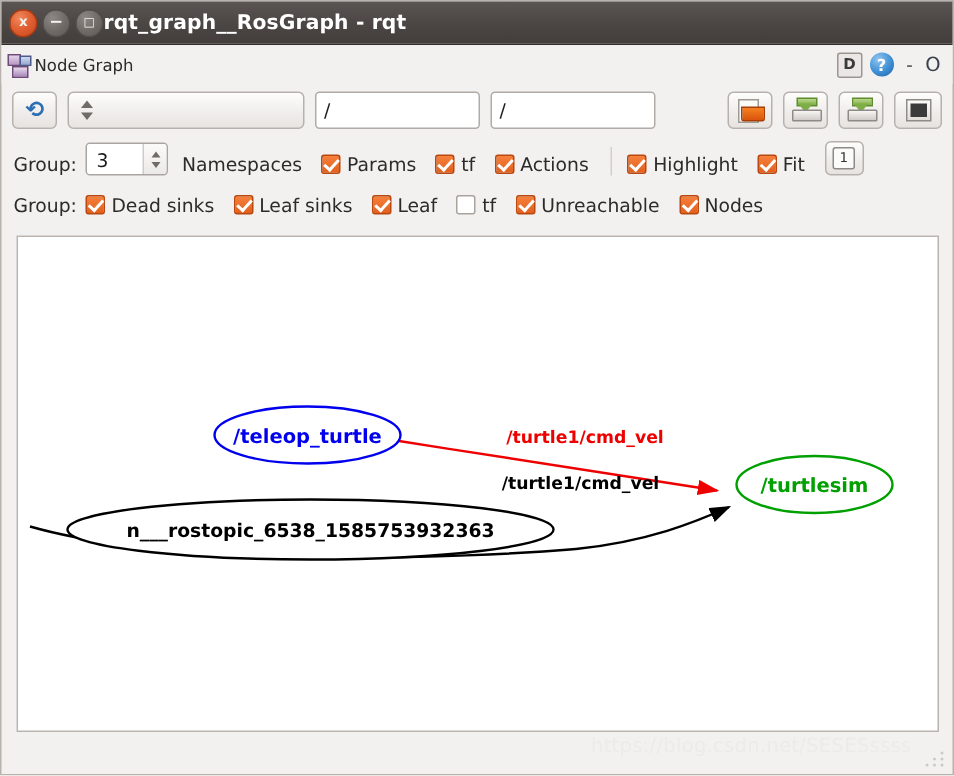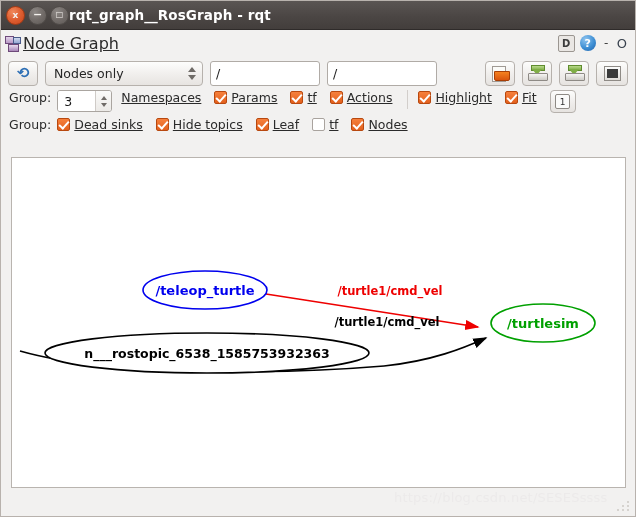--- a/index.html
+++ b/index.html
@@ -91,23 +91,22 @@
     display: block;
     border: 1px solid #6e4a7a;
     background: linear-gradient(180deg,#e4d3ea,#b899c6);
   }
   .ng-icon i.a { left:0; top:0; width:7px; height:6px; }
   .ng-icon i.b { left:8px; top:1px; width:6px; height:5px;
                  background: linear-gradient(180deg,#cfd9ee,#97a9d4); border-color:#4a5a8a;}
   .ng-icon i.c { left:3px; top:8px; width:9px; height:6px;
                  background: linear-gradient(180deg,#e9dcef,#a886b8);}
   .plugin-title {
-    font-size: 16px;
+    font-size: 11px;
     color: #2b2b2b;
-    text-decoration: underline;
   }
   .header-right {
     margin-left: auto;
     display: flex;
     align-items: center;
     gap: 5px;
   }
   .hdr-d {
     width: 15px; height: 15px;
     border: 1px solid #9b9691;
@@ -255,21 +254,21 @@
     font-size: 9px;
     color:#333;
     display:flex; align-items:center; justify-content:center;
     border-radius: 2px;
   }
 
   
   .optrow {
     height: 27px;
     display: flex;
-    align-items: flex-start;
+    align-items: flex-end;
     padding: 0 8px;
     font-size: 12.5px;
     color: #2b2b2b;
   }
   .optrow .lead { margin-right: 6px; }
   .spinbox {
     display: flex;
     height: 22px;
     border: 1px solid #aaa5a0;
     border-radius: 3px;
@@ -294,21 +293,20 @@
     justify-content:center; gap:3px;
   }
   .spinbox .btns .up { width:0;height:0;border-left:3px solid transparent;border-right:3px solid transparent;border-bottom:4px solid #6f6b67;}
   .spinbox .btns .dn { width:0;height:0;border-left:3px solid transparent;border-right:3px solid transparent;border-top:4px solid #6f6b67;}
 
   .chk-item {
     display: flex;
     align-items: center;
     margin-right: 13px;
     white-space: nowrap;
-    text-decoration: underline;
   }
   .cbox {
     width: 13px; height: 13px;
     border-radius: 2px;
     margin-right: 4px;
     box-sizing: border-box;
     position: relative;
     flex: 0 0 auto;
   }
   .cbox.on {
@@ -411,21 +409,20 @@
     </div>
   </div>
 
   <div class="toolbar1">
 
     <div class="tbtn">
       <span class="ico-refresh">⟳</span>
     </div>
 
     <div class="combo">
-      <span class="lbl">Nodes only</span>
       <span class="spin-arrows">
         <span class="up"></span>
           <span class="dn"></span>
       </span>
     </div>
 
     <div class="txtfield f1" placeholder="/">/</div>
 
     <div class="txtfield f2" placeholder="/">/</div>
 
@@ -509,33 +506,37 @@
   <div class="optrow">
     <span class="lead">Group:</span>
 
     <span class="chk-item">
       <span class="cbox on"></span>
       <span>Dead sinks</span>
     </span>
 
     <span class="chk-item">
       <span class="cbox on"></span>
-      <span>Hide topics</span>
+      <span>Leaf sinks</span>
     </span>
 
     <span class="chk-item">
       <span class="cbox on"></span>
       <span>Leaf</span>
     </span>
 
     <span class="chk-item">
       <span class="cbox off"></span>
       <span>tf</span>
     </span>
 
+    <span class="chk-item">
+      <span class="cbox on"></span>
+      <span>Unreachable</span>
+    </span>
 
     <span class="chk-item">
       <span class="cbox on"></span>
       <span>Nodes</span>
     </span>
   </div>
 
   <div class="canvas-wrap">
     <svg width="613" height="329" viewBox="0 0 613 329">
       <defs>

